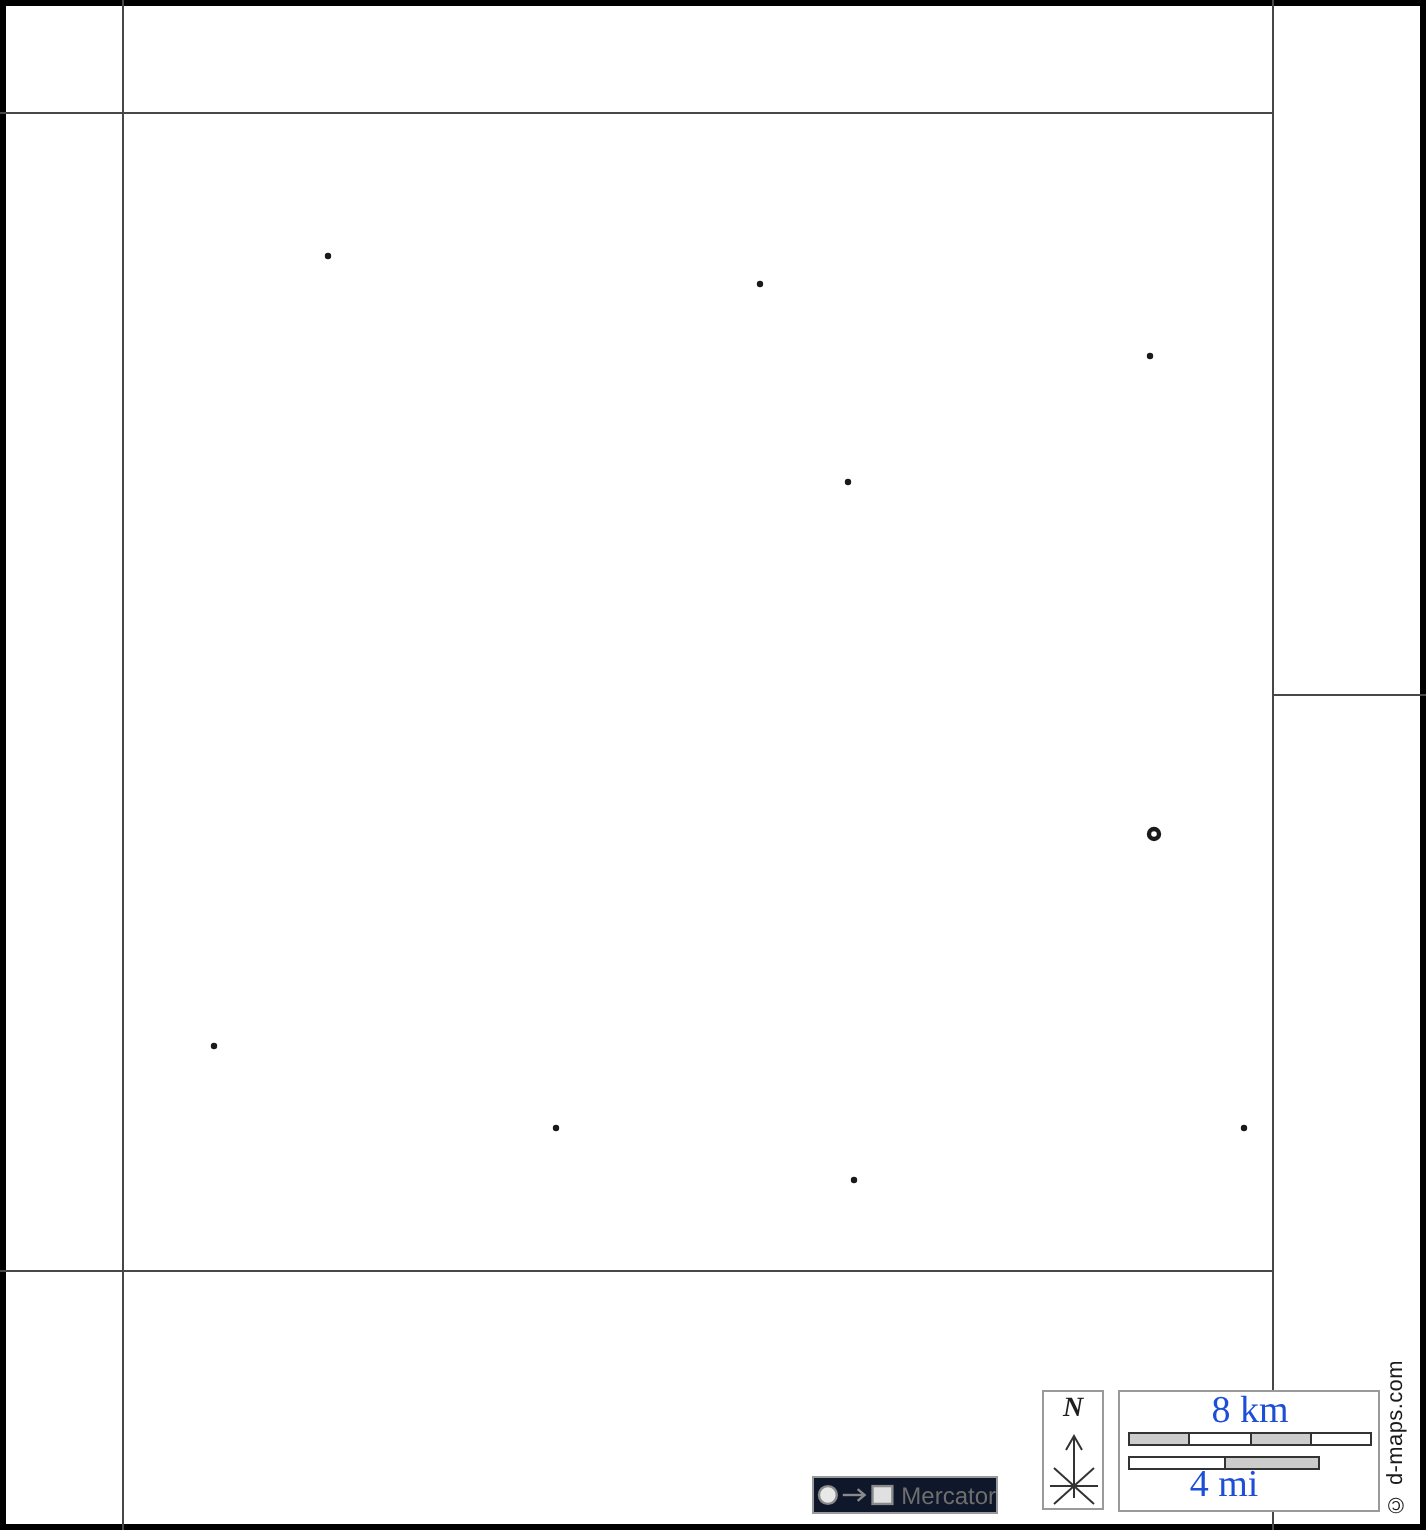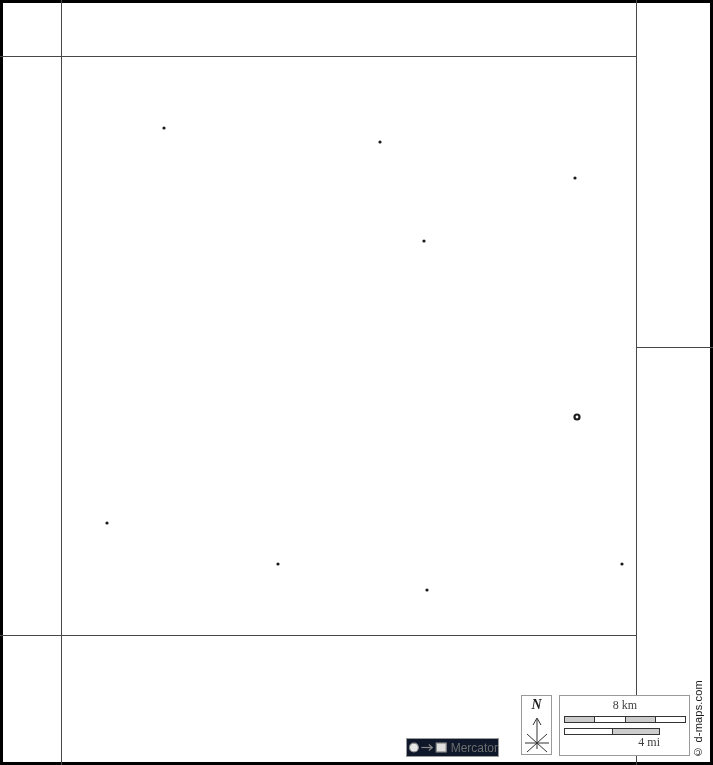--- a/index.html
+++ b/index.html
@@ -21,23 +21,23 @@
   
   .north-box{position:absolute;left:521px;top:695px;width:31px;height:60px;
     border:1px solid #9a9a9a;box-sizing:border-box;background:#ffffff;}
   .n-label{text-align:center;font-style:italic;font-weight:700;font-size:14px;
     color:#1f1f1f;margin-top:2px;line-height:14px;}
   .compass{position:absolute;left:0;top:19px;width:29px;height:38px;}
   .compass line,.compass polyline{stroke:#333333;stroke-width:1;fill:none;}
   
   .scale-box{position:absolute;left:559px;top:695px;width:131px;height:61px;
     border:1px solid #9a9a9a;box-sizing:border-box;background:#ffffff;}
-  .scale-label{position:absolute;font-size:12px;color:#404040;line-height:15px;}
+  .scale-label{position:absolute;font-size:19px;color:#1d4ed8;line-height:15px;}
   .scale-label.km{left:5px;width:120px;top:2px;text-align:center;}
-  .scale-label.mi{left:4px;width:96px;top:39px;text-align:right;}
+  .scale-label.mi{left:4px;width:96px;top:39px;text-align:center;}
   .bar{position:absolute;display:flex;height:7px;box-sizing:border-box;
     border:1px solid var(--bar-border,#333333);background:#ffffff;}
   .km-bar{left:4px;top:20px;width:122px;}
   .mi-bar{left:4px;top:32px;width:96px;}
   .seg{flex:1;}
   
   .proj-box{position:absolute;left:406px;top:738px;width:93px;height:19px;
     border:1px solid #9a9a9a;box-sizing:border-box;background:#0f172a;
     display:flex;align-items:center;justify-content:center;gap:2px;}
   .proj-icon{display:block;}

